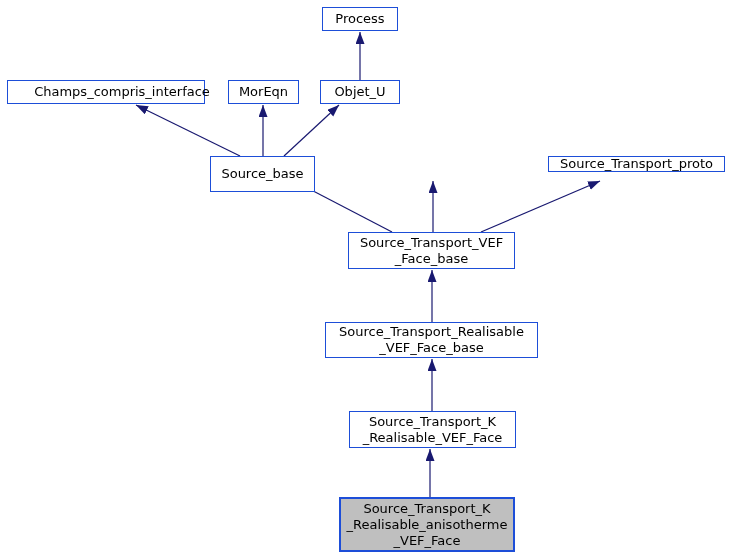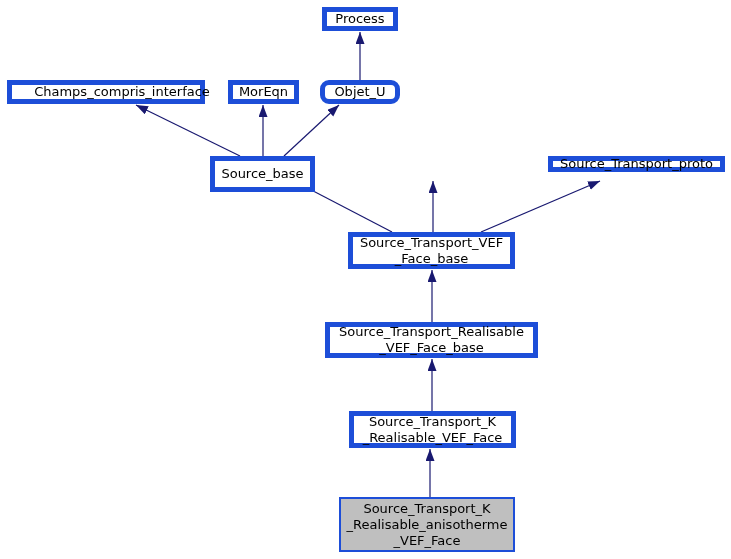--- a/index.html
+++ b/index.html
@@ -19,21 +19,21 @@
     position: absolute;
     left: 0;
     top: 0;
     width: 731px;
     height: 559px;
     pointer-events: none;
   }
   .node {
     position: absolute;
     box-sizing: border-box;
-    border: 5px solid #1d4ed8;
+    border: 1px solid #1d4ed8;
     background: #ffffff;
     color: #000000;
     display: flex;
     align-items: center;
     justify-content: center;
     text-align: center;
     font-size: 13px;
     line-height: 16px;
     white-space: pre-line;
     cursor: pointer;
@@ -68,21 +68,21 @@
       <line x1="430" y1="497" x2="430" y2="449" marker-end="url(#arrowhead)"></line>
     </g>
   </svg>
 
   <div class="node" style="left:322px; top:7px; width:76px; height:24px;">Process</div>
 
   <div class="node" style="left:7px; top:80px; width:198px; height:24px;padding-left:32px;">Champs_compris_interface</div>
 
   <div class="node" style="left:228px; top:80px; width:71px; height:24px;">MorEqn</div>
 
-  <div class="node" style="left:320px; top:80px; width:80px; height:24px;border-radius:9px;">Objet_U</div>
+  <div class="node" style="left:320px; top:80px; width:80px; height:24px;">Objet_U</div>
 
   <div class="node" style="left:210px; top:156px; width:105px; height:36px;text-align:center;">Source_base</div>
 
 
   <div class="node" style="left:548px; top:156px; width:177px; height:16px;">Source_Transport_proto</div>
 
   <div class="node" style="left:348px; top:232px; width:167px; height:37px;">Source_Transport_VEF
 _Face_base</div>
 
   <div class="node" style="left:325px; top:322px; width:213px; height:36px;">Source_Transport_Realisable

